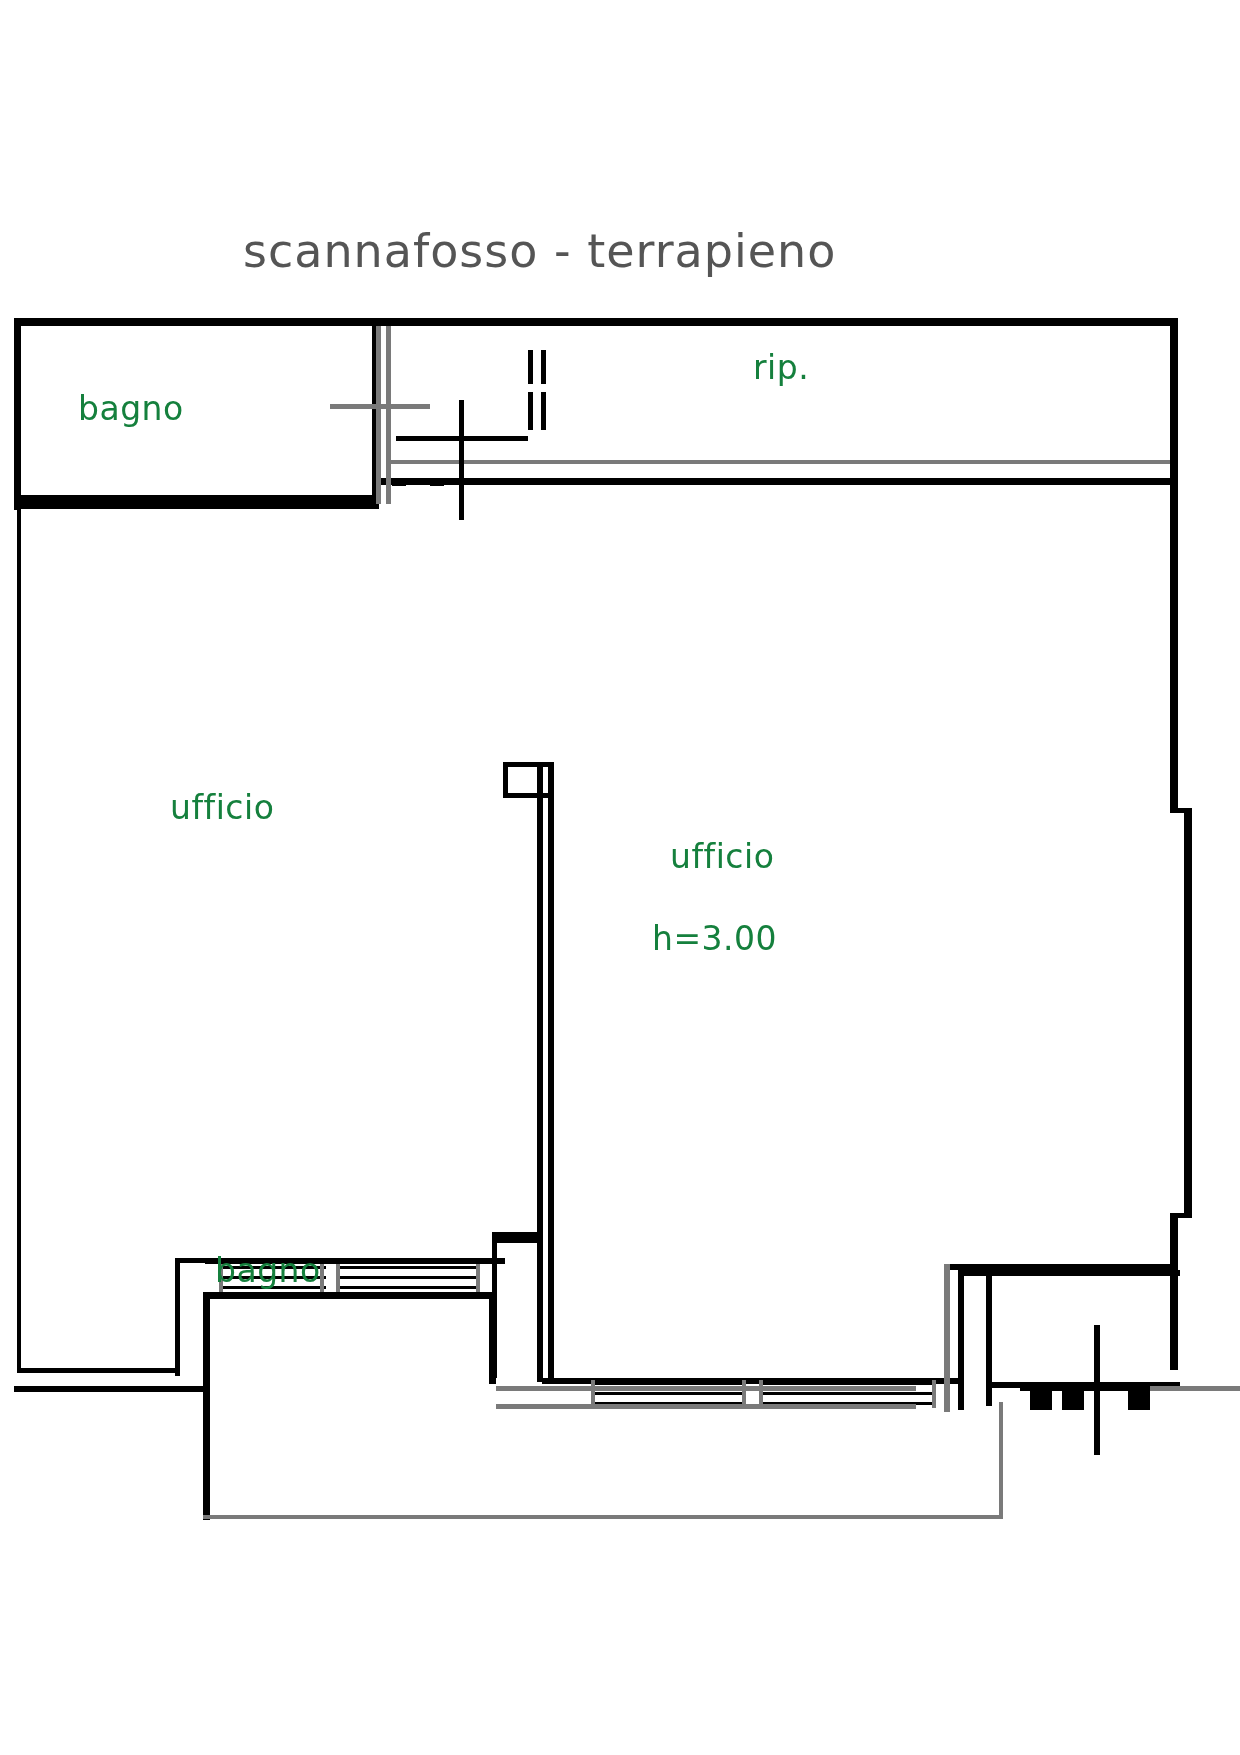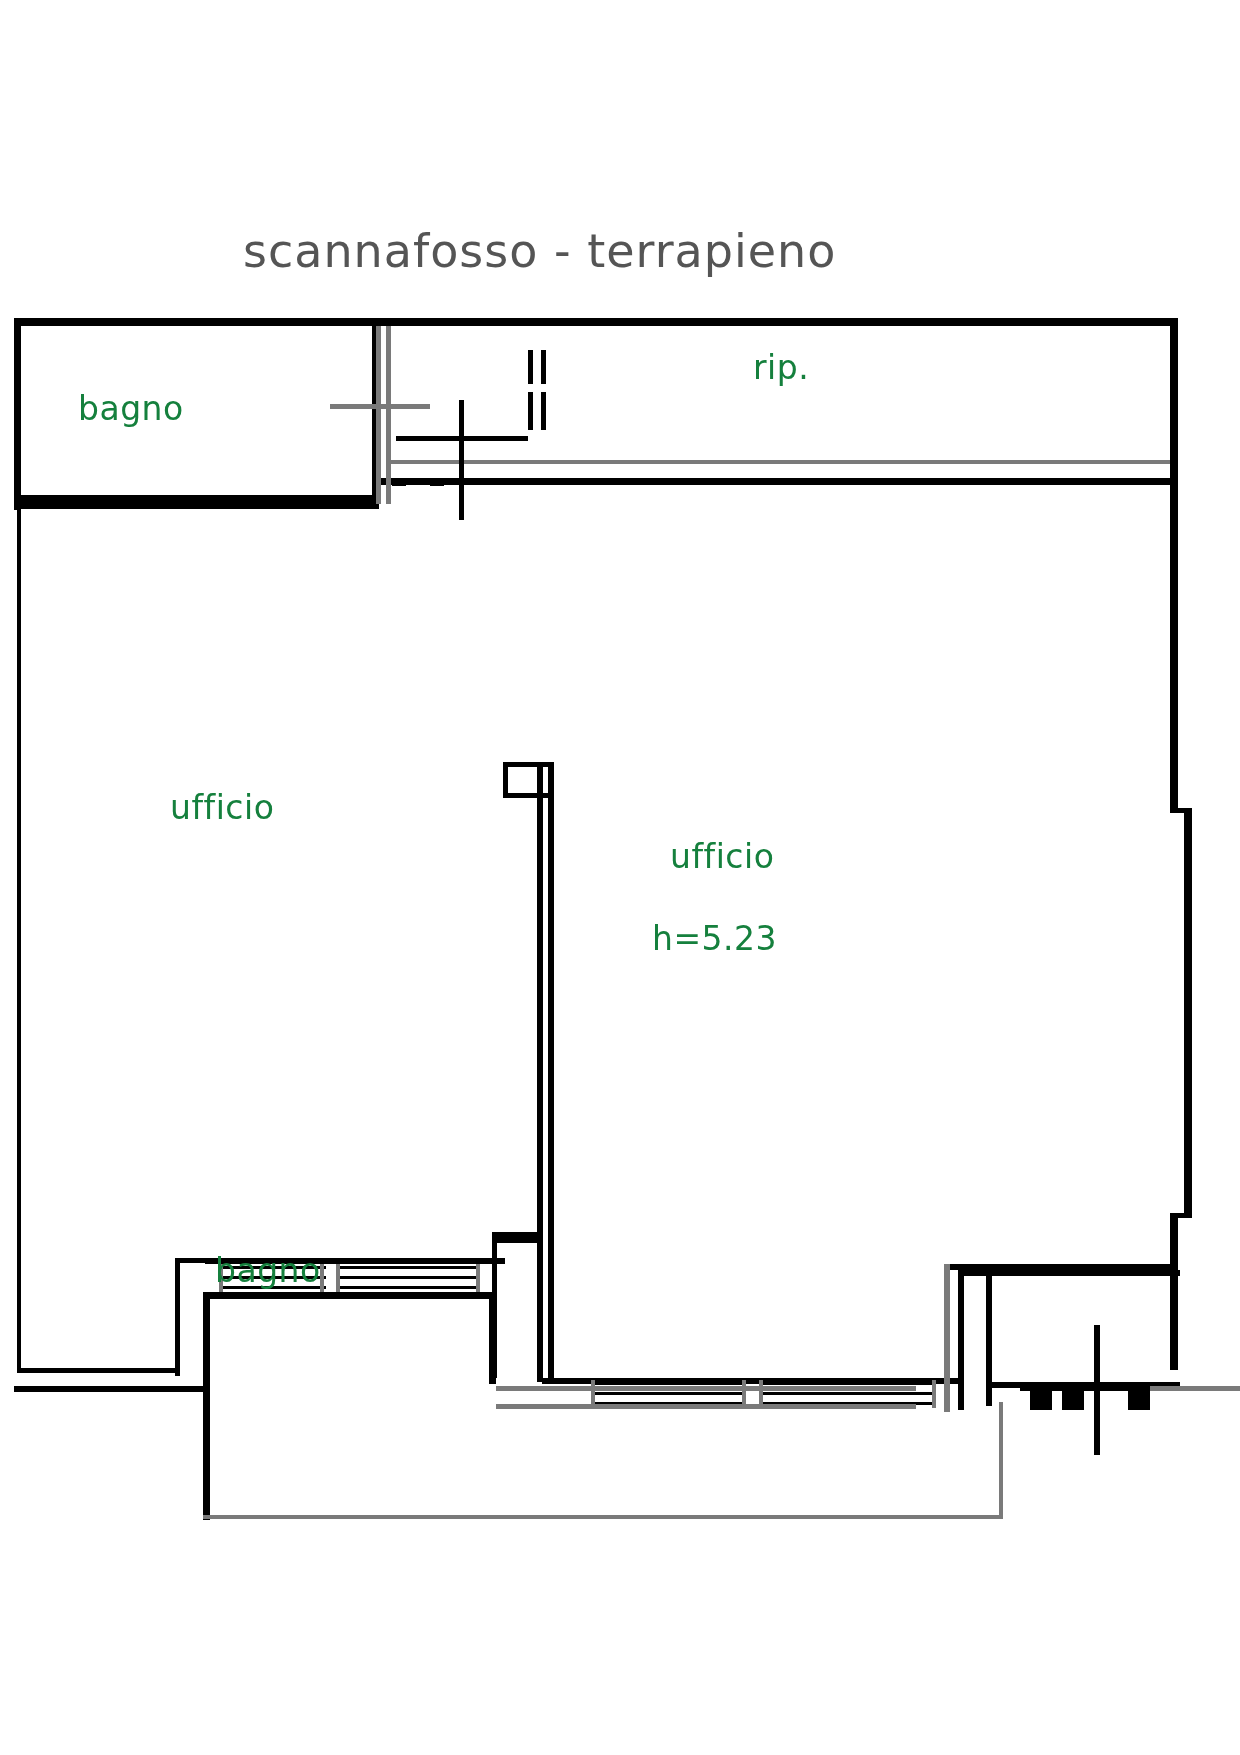--- a/index.html
+++ b/index.html
@@ -201,17 +201,17 @@
   <div class="label" id="title-label">scannafosso - terrapieno</div>
 
   <div class="label" id="label-bagno">bagno</div>
 
   <div class="label" id="label-rip">rip.</div>
 
   <div class="label" id="label-ufficio-left">ufficio</div>
 
   <div class="label" id="label-ufficio-right">ufficio</div>
 
-  <div class="label" id="label-altezza">h=5.23</div>
+  <div class="label" id="label-altezza">h=3.00</div>
 
   <div class="label" id="label-aiuola">bagno</div>
 
 </div>
 
 </body></html>

